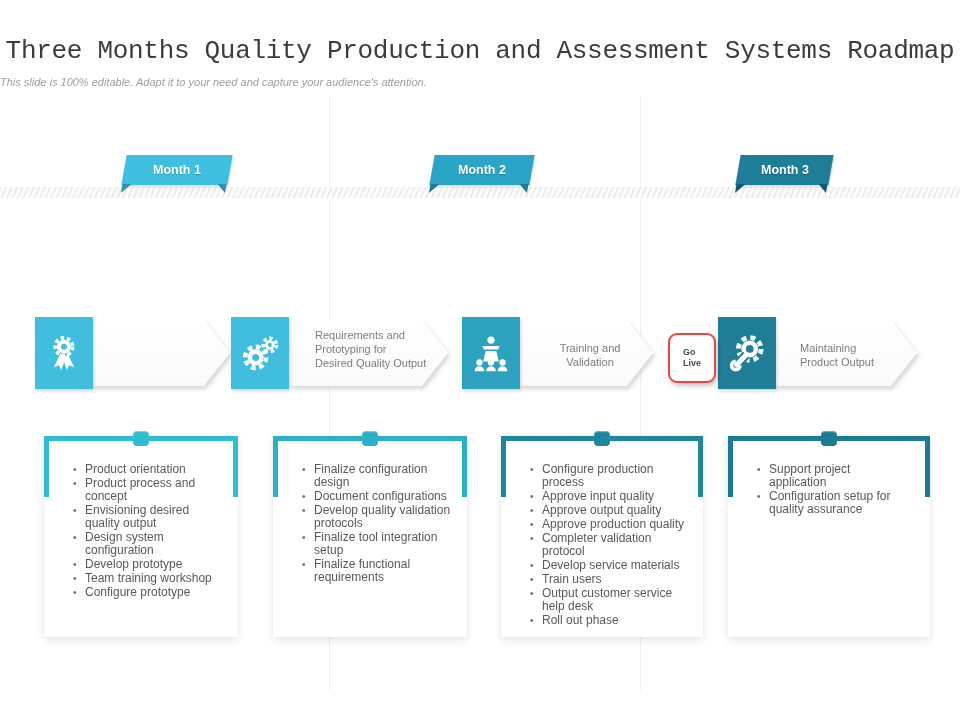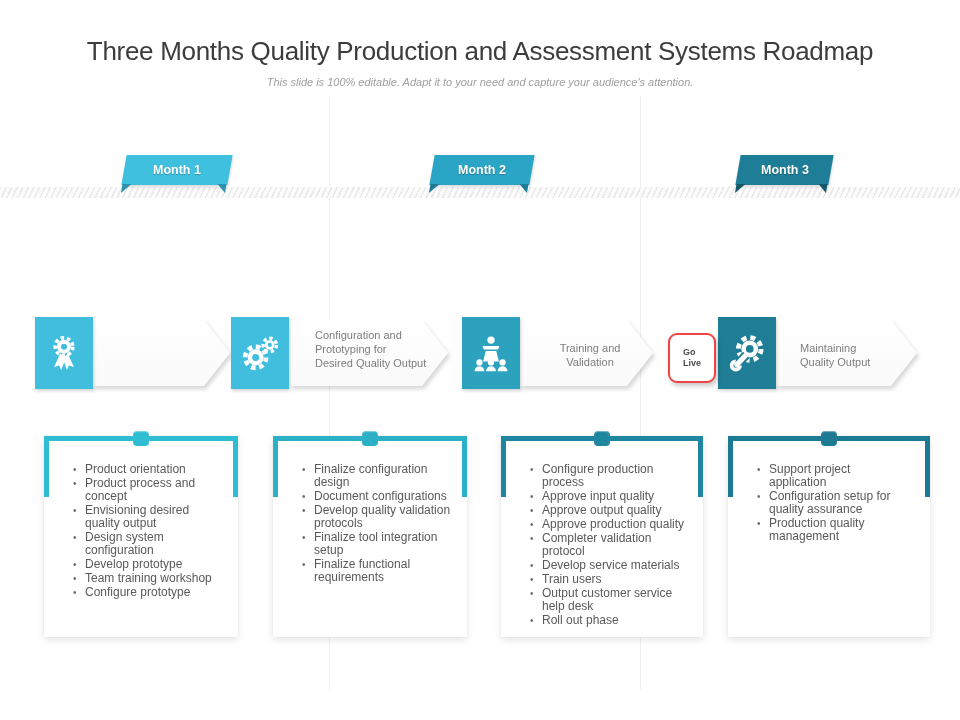--- a/index.html
+++ b/index.html
@@ -3,24 +3,24 @@
 <meta charset="utf-8">
 <style>
   html,body { margin:0; padding:0; background:#fff; }
   .canvas {
     position:relative; width:960px; height:720px; background:#ffffff;
     font-family:"Liberation Sans", sans-serif; overflow:hidden;
   }
   
   .title {
     position:absolute; top:36px; left:0; width:100%; text-align:center;
-    font-size:26px; font-weight:400; color:#3c3c3c; letter-spacing:-0.3px;
+    font-size:26px; font-weight:400; color:#3c3c3c; letter-spacing:-0.3px;font-family:Liberation Mono, monospace;
   }
   .subtitle {
-    position:absolute; top:76px; left:0; width:100%; text-align:center;
+    position:absolute; top:76px; left:0; width:100%; 
     font-style:italic; font-size:11px; color:#9e9e9e;
   }
   
   .vline { position:absolute; top:96px; height:594px; width:1px; background:#f0f0f0; }
   .vline.v1 { left:329px; } .vline.v2 { left:640px; }
   .band {
     position:absolute; top:187px; left:0; width:960px; height:11px;
     background:repeating-linear-gradient(115deg,#e9e9e9 0 1.5px,#fbfbfb 1.5px 5px);
   }
   
@@ -174,27 +174,27 @@
     <svg viewBox="0 0 24 24" width="44" height="44">
       <circle cx="13.5" cy="9.8" r="6.2" fill="none" stroke="#fff" stroke-width="2.6" stroke-dasharray="2.7 2.2"></circle>
       <circle cx="13.5" cy="9.8" r="4.6" fill="#fff"></circle>
       <circle cx="13.5" cy="9.8" r="2.1" fill="var(--bg)"></circle>
       <line x1="6.4" y1="18.4" x2="11.6" y2="13" stroke="var(--bg)" stroke-width="5"></line>
       <line x1="6.4" y1="18.4" x2="11.6" y2="13" stroke="#fff" stroke-width="2.8" stroke-linecap="round"></line>
       <circle cx="5.9" cy="18.8" r="2.3" fill="none" stroke="#fff" stroke-width="2" stroke-dasharray="10.5 4"></circle>
     </svg>
   </div>
 
-  <div class="phase-label pl2">Configuration and
+  <div class="phase-label pl2">Requirements and
 Prototyping for
 Desired Quality Output</div>
   <div class="phase-label pl3">Training and
 Validation</div>
   <div class="phase-label pl4">Maintaining
-Quality Output</div>
+Product Output</div>
 
   <div class="go-live">Go
 Live</div>
 
   <div class="task-box b1">
     <div class="tab"></div>
     <div class="items">
 
     <div class="li">Product orientation</div>
         <div class="li">Product process and concept</div>
@@ -236,18 +236,16 @@
       </div>
   </div>
   <div class="task-box b4">
     <div class="tab"></div>
     <div class="items">
 
     <div class="li">Support project
 application</div>
         <div class="li">Configuration setup for
 quality assurance</div>
-        <div class="li">Production quality
-management</div>
       </div>
   </div>
 
 </div>
 
 </body></html>

